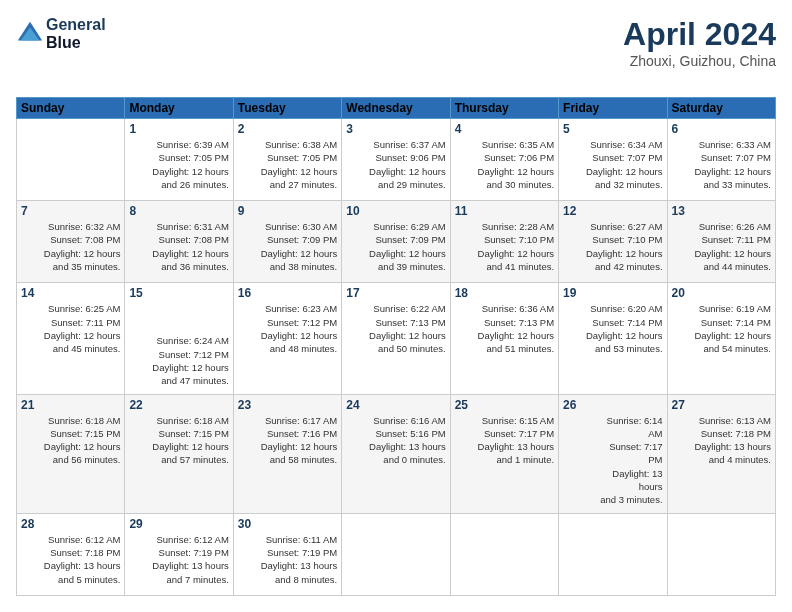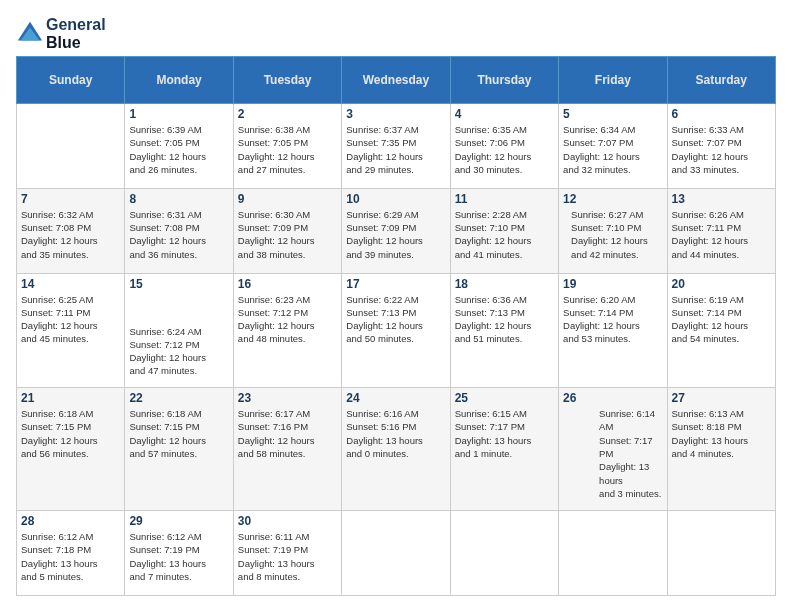--- a/index.html
+++ b/index.html
@@ -14,21 +14,21 @@
       width: 792px;
       height: 612px;
       padding: 16px;
       display: flex;
       flex-direction: column;
     }
     .header {
       display: flex;
       justify-content: space-between;
       align-items: flex-start;
-      margin-bottom: 4px;
+      margin-bottom: 28px;
     }
     .logo {
       display: flex;
       align-items: center;
     }
     .logo-icon {
       width: 28px;
       height: 28px;
       margin-right: 2px;
     }
@@ -46,24 +46,24 @@
     }
     .calendar {
       flex: 1;
       border: 1px solid #ccc;
       border-collapse: collapse;
       width: 100%;
       table-layout: fixed;
     }
     .calendar th {
       background-color: #2a6db5;
-      color: #e5e5e5;
-      padding: 16px 4px;
+      color: #000000;
+      padding: 3px 4px;
       font-size: 12px;
-      text-align: center;
+      text-align: left;
       border: 1px solid #5599cc;
     }
     .calendar td {
       border: 1px solid #ccc;
       vertical-align: top;
       padding: 3px 4px;
       font-size: 10px;
       color: #333;
       height: 80px;
     }
@@ -71,20 +71,21 @@
       font-size: 12px;
       font-weight: bold;
       color: #1a3a5c;
       display: block;
       margin-bottom: 2px;
     }
     .day-info {
       font-size: 9.5px;
       line-height: 1.4;
       color: #333;
+      text-align: right;
     }
     .empty-cell {
       background: #fff;
     }
     .row-shaded td {
       background-color: #f5f5f5;
     }
     .row-white td {
       background-color: #ffffff;
     }
@@ -96,20 +97,24 @@
   <div class="header">
     <div class="logo">
       <svg class="logo-icon" viewBox="0 0 30 30">
         <polygon points="15,2 28,22 2,22" fill="#2a6db5"></polygon>
         <polygon points="15,8 25,22 5,22" fill="#4a9fd4"></polygon>
       </svg>
       <div>
         <div style="font-size:16px;font-weight:bold;color:#1a3a5c;">General</div>
         <div style="font-size:16px;font-weight:bold;color:#0f172a;">Blue</div>
       </div>
+    </div>
+    <div class="title-area">
+      <div class="month-title">April 2024</div>
+      <div class="location">Zhouxi, Guizhou, China</div>
     </div>
   </div>
 
   <table class="calendar">
     <thead>
       <tr>
         <th>Sunday</th>
         <th>Monday</th>
         <th>Tuesday</th>
         <th>Wednesday</th>
@@ -131,21 +136,21 @@
           <td>
             <span class="day-number">2</span>
             <div class="day-info" style="white-space: pre-line;">Sunrise: 6:38 AM
 Sunset: 7:05 PM
 Daylight: 12 hours
 and 27 minutes.</div>
           </td>
           <td>
             <span class="day-number">3</span>
             <div class="day-info" style="white-space: pre-line;">Sunrise: 6:37 AM
-Sunset: 7:35 PM
+Sunset: 9:06 PM
 Daylight: 12 hours
 and 29 minutes.</div>
           </td>
           <td>
             <span class="day-number">4</span>
             <div class="day-info" style="white-space: pre-line;">Sunrise: 6:35 AM
 Sunset: 7:06 PM
 Daylight: 12 hours
 and 30 minutes.</div>
           </td>
@@ -305,21 +310,21 @@
           <td>
             <span class="day-number">26</span>
             <div class="day-info" style="white-space: pre-line; margin-left: 36px;">Sunrise: 6:14 AM
 Sunset: 7:17 PM
 Daylight: 13 hours
 and 3 minutes.</div>
           </td>
           <td>
             <span class="day-number">27</span>
             <div class="day-info" style="white-space: pre-line;">Sunrise: 6:13 AM
-Sunset: 8:18 PM
+Sunset: 7:18 PM
 Daylight: 13 hours
 and 4 minutes.</div>
           </td>
         </tr>
         <tr class="row-white">
           <td>
             <span class="day-number">28</span>
             <div class="day-info" style="white-space: pre-line;">Sunrise: 6:12 AM
 Sunset: 7:18 PM
 Daylight: 13 hours

